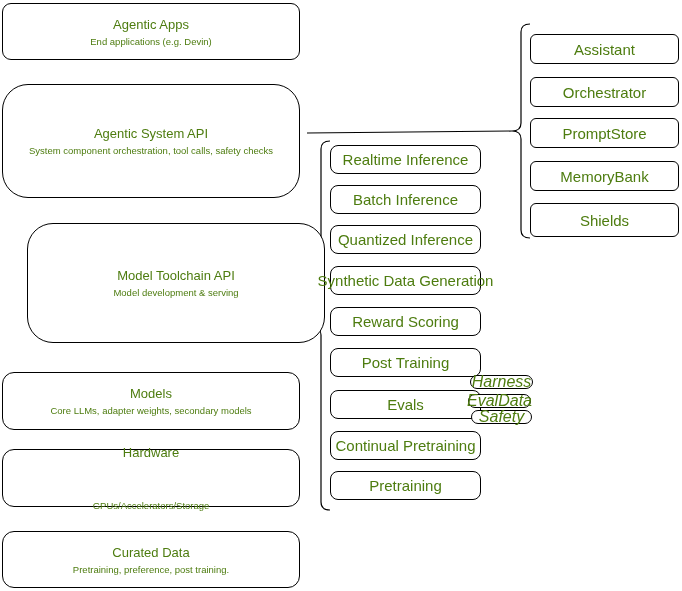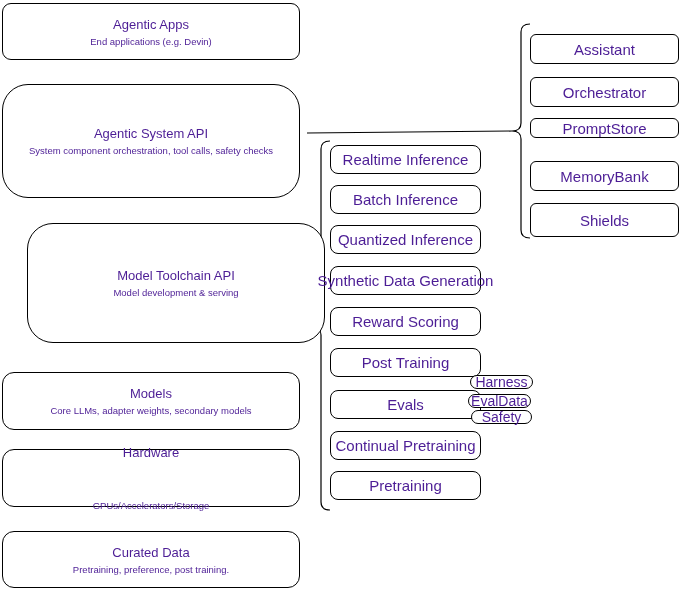--- a/index.html
+++ b/index.html
@@ -1,31 +1,31 @@
 <!DOCTYPE html>
 <html><head>
 <meta charset="utf-8">
 <style>
   html,body{margin:0;padding:0;background:#ffffff;}
   .canvas{
     position:relative;width:682px;height:591px;background:#ffffff;
-    font-family:"Liberation Sans", sans-serif;color:#4c1d95;overflow:hidden;
+    font-family:"Liberation Sans", sans-serif;color:#4d7c0f;overflow:hidden;
   }
   .node{
     position:absolute;box-sizing:border-box;border:1px solid #000;background:#fff;
     display:flex;flex-direction:column;align-items:center;justify-content:center;
     text-align:center;z-index:2;
   }
   .node .title{font-size:13px;line-height:15px;white-space:nowrap;}
   .node .subtitle{font-size:9.5px;line-height:11px;margin-top:4px;white-space:nowrap;}
   .leaf{font-size:15px;line-height:13px;white-space:nowrap;}
   .pill{
     position:absolute;box-sizing:border-box;border:1px solid #000;background:#fff;
     border-radius:999px;display:flex;align-items:center;justify-content:center;
-    font-size:14px;line-height:12px;white-space:nowrap;z-index:4;
+    font-size:16px;line-height:12px;white-space:nowrap;z-index:4;font-style:italic;
   }
   svg.overlay{position:absolute;left:0;top:0;z-index:1;pointer-events:none;}
 </style>
 </head>
 <body>
 
 <div class="canvas">
 
   <div class="node" style="left:2px;top:3px;width:298px;height:57px;border-radius:9px;">
     <div class="title">Agentic Apps</div>
@@ -89,21 +89,21 @@
   <div class="pill" style="left:471px;top:410px;width:61px;height:14px;">
       <span>Safety</span>
     </div>
 
   <div class="node leaf" style="left:530px;top:34px;width:149px;height:30px;border-radius:6px;">
       <span>Assistant</span>
     </div>
   <div class="node leaf" style="left:530px;top:77px;width:149px;height:30px;border-radius:6px;">
       <span>Orchestrator</span>
     </div>
-  <div class="node leaf" style="left:530px;top:118px;width:149px;height:20px;border-radius:6px;">
+  <div class="node leaf" style="left:530px;top:118px;width:149px;height:30px;border-radius:6px;">
       <span>PromptStore</span>
     </div>
   <div class="node leaf" style="left:530px;top:161px;width:149px;height:30px;border-radius:6px;">
       <span>MemoryBank</span>
     </div>
   <div class="node leaf" style="left:530px;top:203px;width:149px;height:34px;border-radius:6px;">
       <span>Shields</span>
     </div>
 
   <svg class="overlay" width="682" height="591" viewBox="0 0 682 591">

